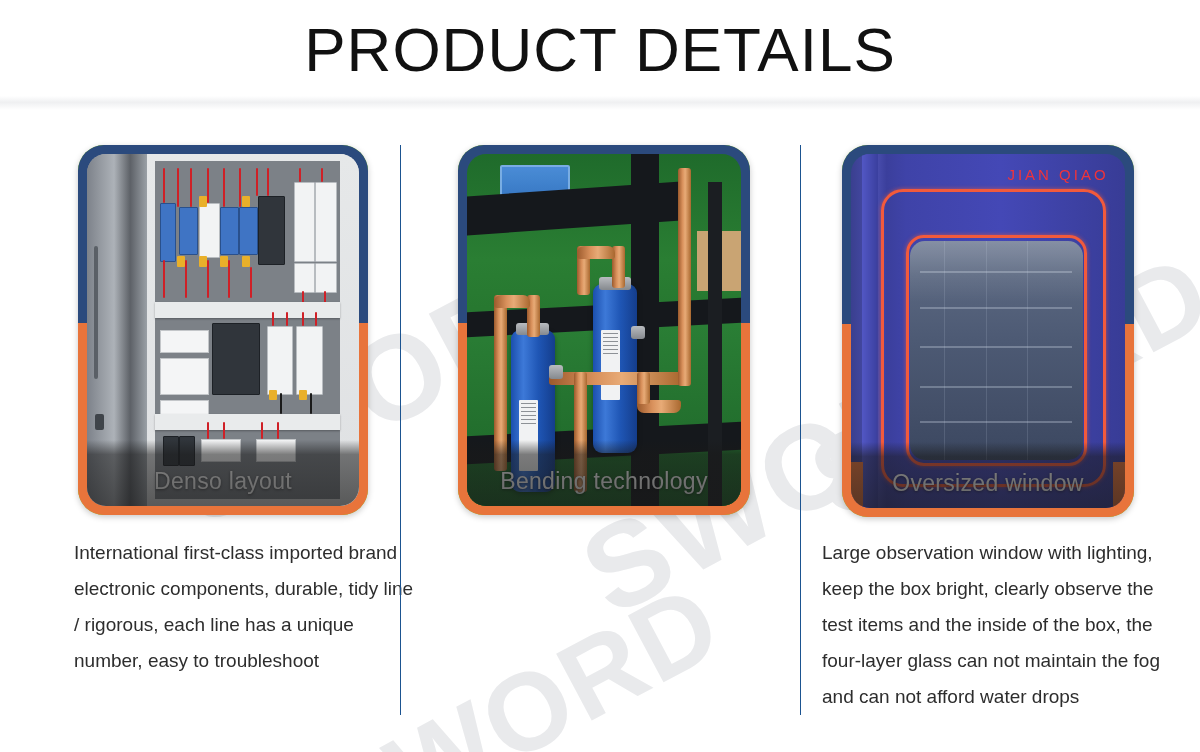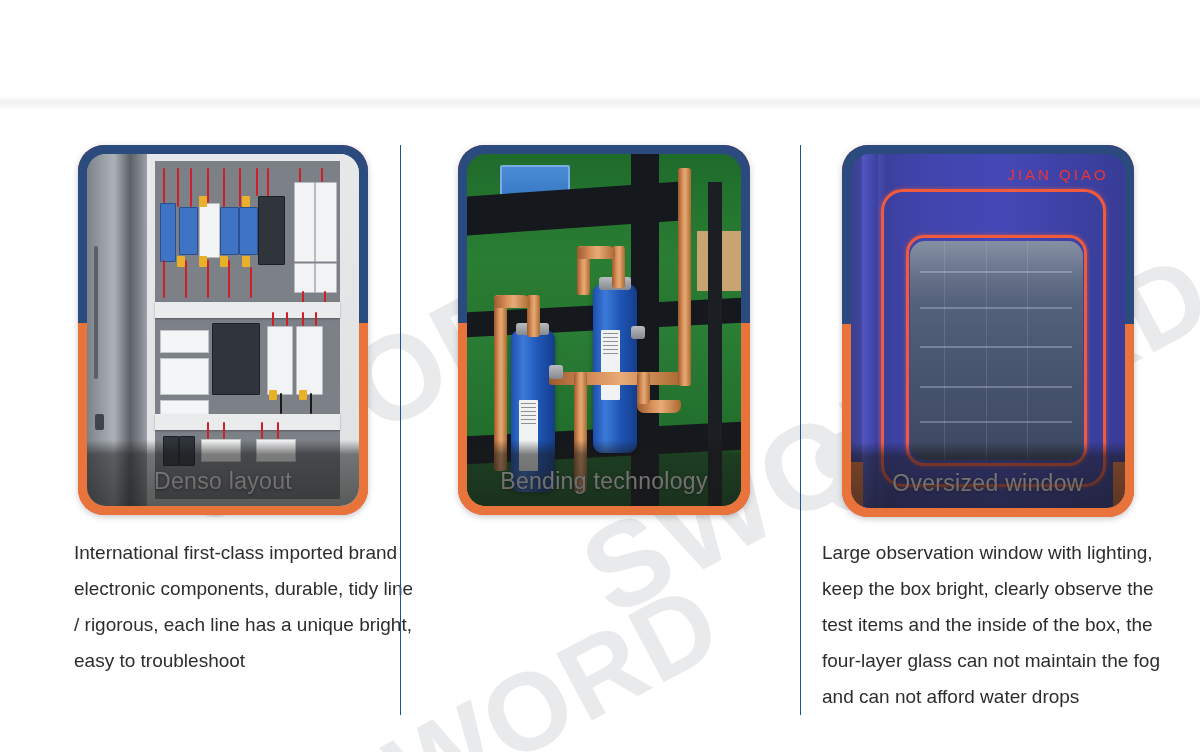--- a/index.html
+++ b/index.html
@@ -42,21 +42,21 @@
   .col{position:relative;width:400px;height:622px;box-sizing:border-box;}
   .divider{
     position:absolute;top:15px;left:0;width:1px;height:570px;background:#1b5390;z-index:5;
   }
 
   
   .card{
     position:absolute;left:78px;top:15px;width:290px;height:370px;
     border-radius:26px;overflow:hidden;
     box-shadow:0 2px 6px rgba(0,0,0,.22);
-    background:#ef4444;
+    background:#84cc16;
   }
   .col:nth-child(2) .card{left:58px;width:292px;}
   .col:nth-child(3) .card{left:42px;width:292px;height:372px;}
   .frame-top{position:absolute;left:0;top:0;width:100%;height:48%;background:#2b4a7d;}
   .frame-bot{position:absolute;left:0;bottom:0;width:100%;height:52%;background:#e8743b;}
   .photo{
     position:absolute;left:9px;top:9px;right:9px;bottom:9px;
     border-radius:19px;overflow:hidden;background:#222;
   }
   .caption-bar{
@@ -146,20 +146,23 @@
 
 <div class="page">
 
   <div class="watermark">
     <div class="wm-text wm1">SWORD</div>
     <div class="wm-text wm2">SWORD</div>
     <div class="wm-text wm3">SWORD</div>
     <div class="wm-text wm4">SWORD</div>
   </div>
 
+  <div class="header">
+    <div class="title">PRODUCT DETAILS</div>
+  </div>
   <div class="header-band"></div>
 
   <div class="cols">
 
     <div class="col">
       <div class="card">
         <div class="frame-top"></div>
         <div class="frame-bot"></div>
 
         <div class="photo p1">
@@ -230,21 +233,21 @@
           <div class="label" style="left:62%;top:81%;width:14%;height:6%;"></div>
           <div class="wire" style="left:44%;top:76%;width:2px;height:5%;"></div>
           <div class="wire" style="left:50%;top:76%;width:2px;height:5%;"></div>
           <div class="wire" style="left:64%;top:76%;width:2px;height:5%;"></div>
           <div class="wire" style="left:70%;top:76%;width:2px;height:5%;"></div>
 
           <div class="caption-bar"></div>
           <div class="caption-text">Denso layout</div>
         </div>
       </div>
-      <div class="para">International first-class imported brand electronic components, durable, tidy line / rigorous, each line has a unique bright, easy to troubleshoot</div>
+      <div class="para">International first-class imported brand electronic components, durable, tidy line / rigorous, each line has a unique number, easy to troubleshoot</div>
     </div>
 
     <div class="col">
       <div class="divider"></div>
       <div class="card">
         <div class="frame-top"></div>
         <div class="frame-bot"></div>
 
         <div class="photo p2">
           <div class="floor"></div>

